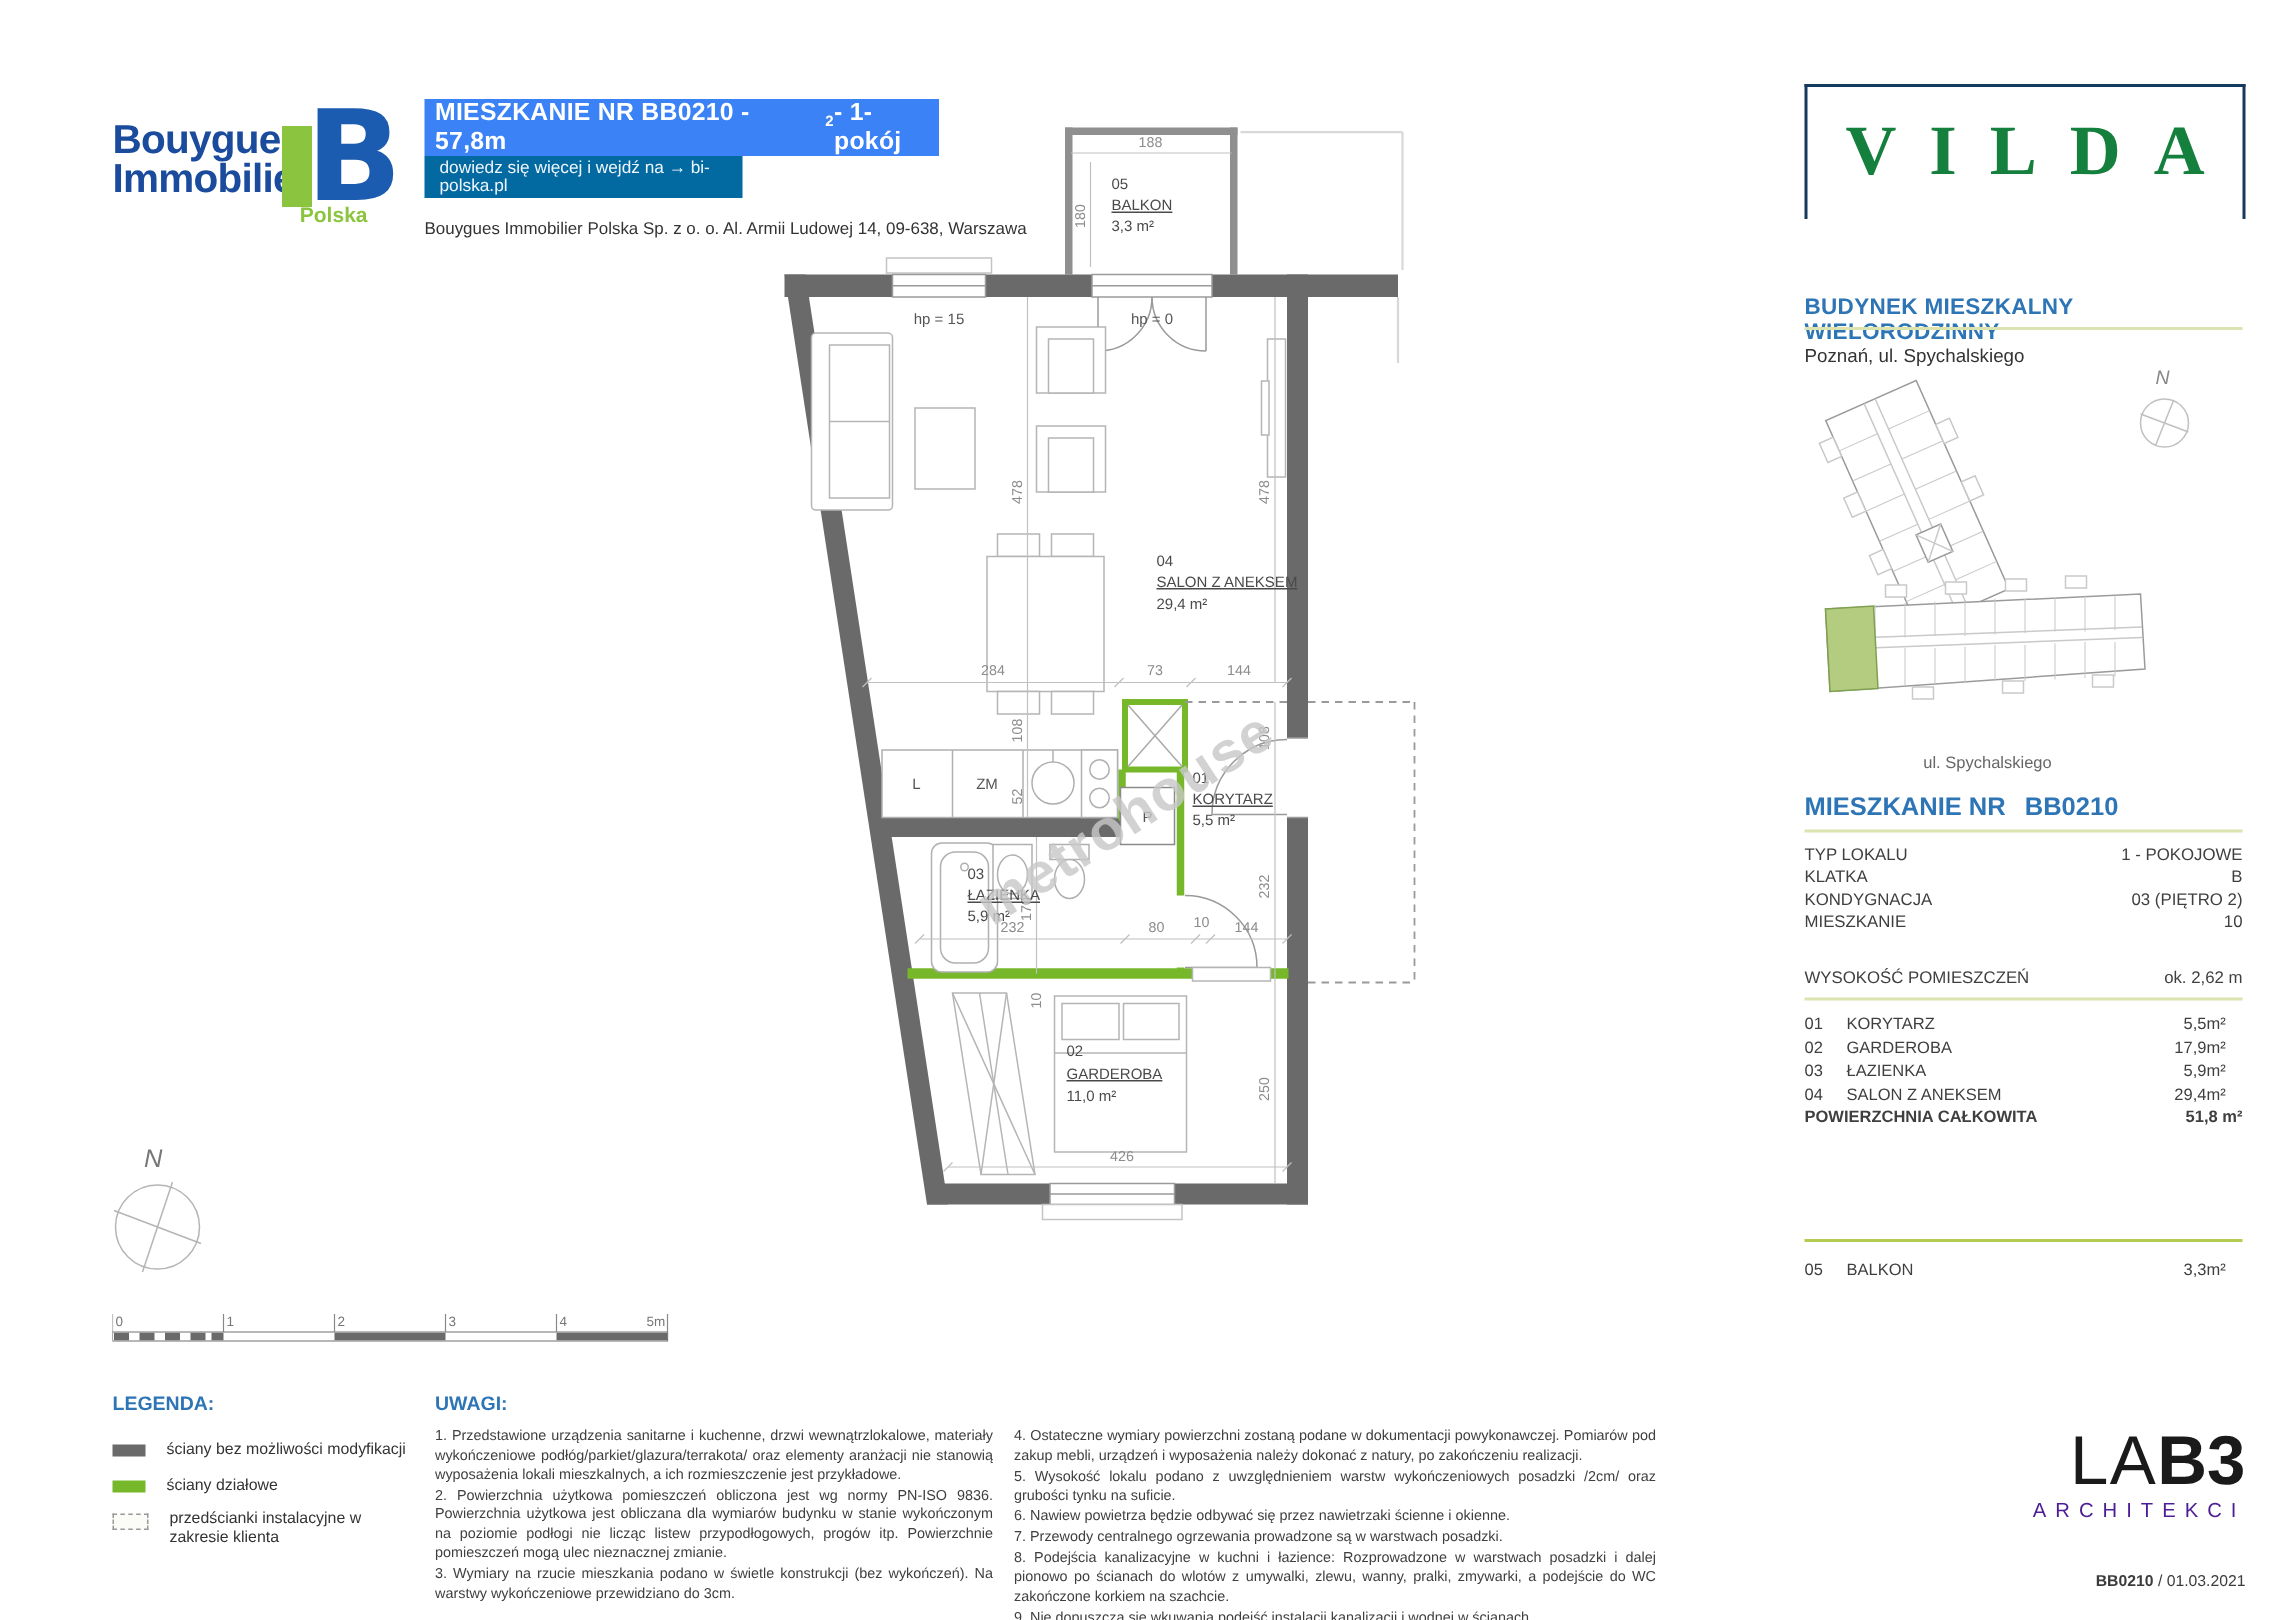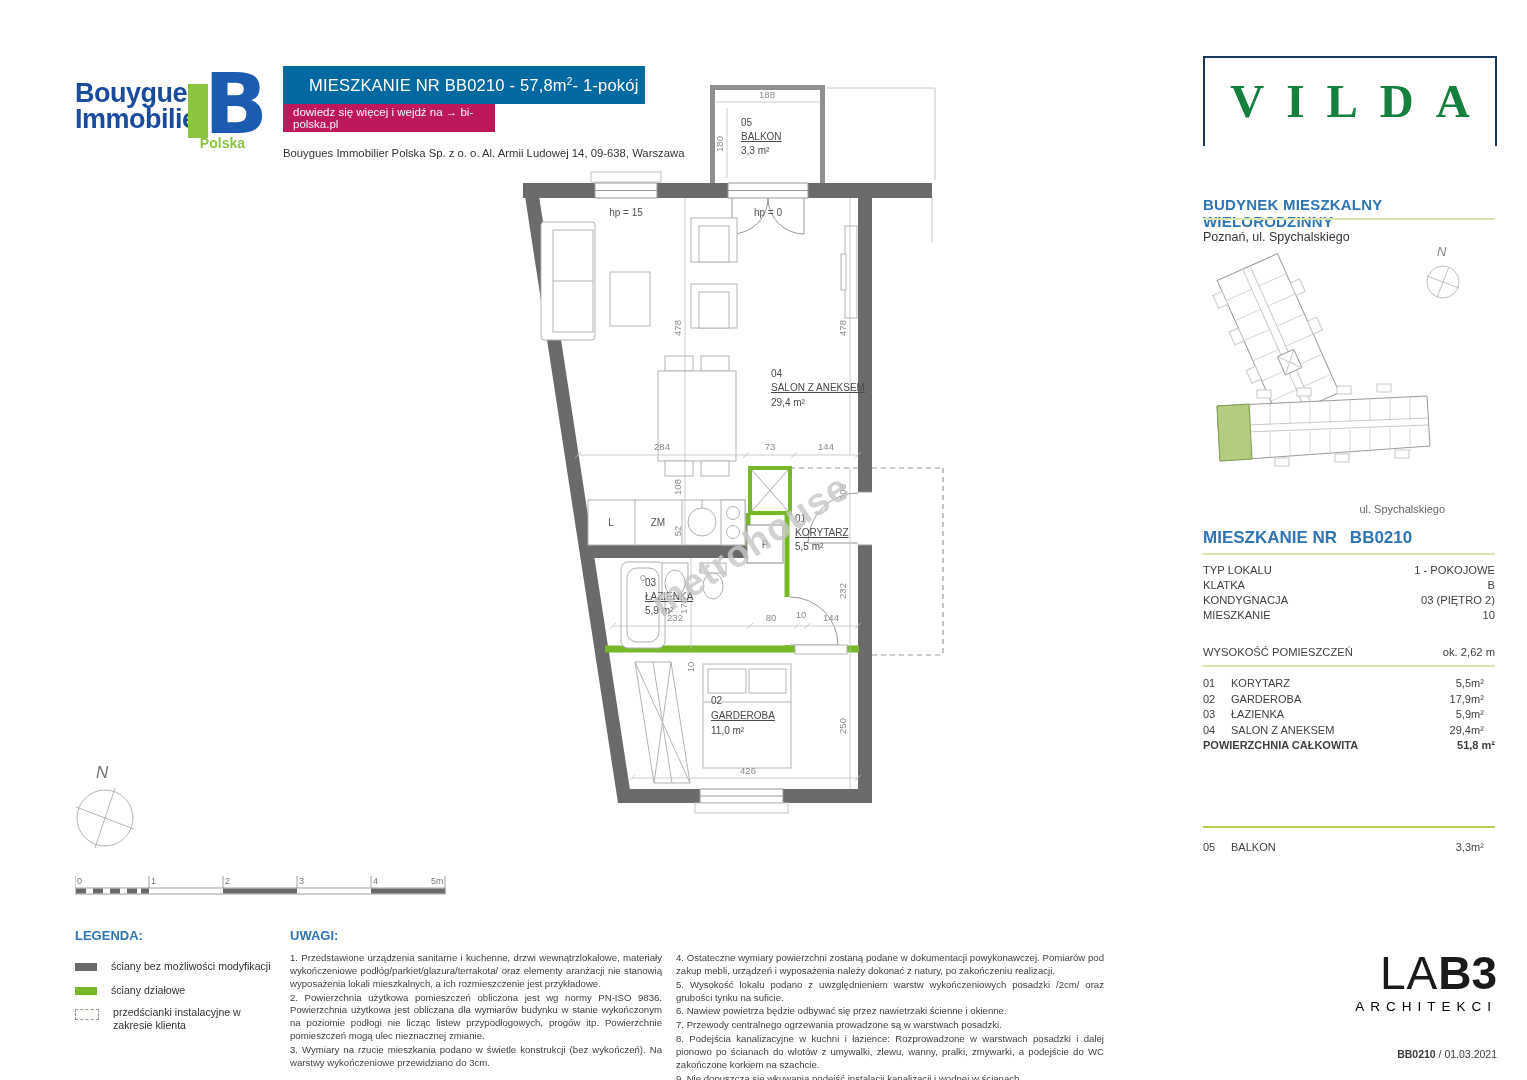--- a/index.html
+++ b/index.html
@@ -4,48 +4,48 @@
 <style>
   html,body{margin:0;padding:0;background:#e8e8e8}
   #canvas{position:relative;width:1527px;height:1080px;background:#ffffff;
     font-family:"Liberation Sans",sans-serif;overflow:hidden;margin:0 auto}
   .abs{position:absolute}
   
   .brand-name{font-weight:bold;color:#1a4b9c;font-size:27px;line-height:0.98;letter-spacing:-0.5px}
   .brand-country{color:#8bc43f;font-size:14px;font-weight:bold;text-align:right;margin-top:2px}
   .brand-green-bar{background:#8bc43f}
   .brand-b{color:#1b5bb0;font-weight:bold;font-size:84px;line-height:1;font-family:"DejaVu Sans",sans-serif}
-  .banner{background:#0369a1;color:#fff;font-weight:normal;font-size:16.5px;
-    display:flex;align-items:center;padding-left:26px;letter-spacing:0.2px}
+  .banner{background:#3b82f6;color:#fff;font-weight:bold;font-size:16.5px;
+    display:flex;align-items:center;padding-left:7px;letter-spacing:0.2px}
   .banner sup{font-size:10px;margin-top:-7px}
-  .subbanner{background:#be185d;color:#eef6fd;font-size:11.5px;display:flex;align-items:center;padding-left:10px}
+  .subbanner{background:#0369a1;color:#eef6fd;font-size:11.5px;display:flex;align-items:center;padding-left:10px}
   .address{color:#333;font-size:11.3px}
   
   .vilda-box{border:2px solid #16395e;border-bottom:none}
   .vilda-title{color:#15803d;font-family:"Liberation Serif",serif;font-weight:bold;
     font-size:47px;letter-spacing:22px;text-align:center;text-indent:22px}
   .mod-lines{height:14px;background:repeating-linear-gradient(#16395e 0 2px,transparent 2px 6px)}
   .moderne{color:#69a7c4;font-size:19px;letter-spacing:9px;text-indent:9px;font-weight:bold;text-align:center}
   .side-h1{color:#2e75b6;font-weight:bold;font-size:15px;letter-spacing:0.2px}
   .side-h2{color:#2e75b6;font-weight:bold;font-size:17px}
   .pale-rule{background:#dde3b0;height:2px}
   .green-rule{background:#b5cc52;height:2px}
   .loc{color:#333;font-size:12.5px}
   .inforow{display:flex;justify-content:space-between;color:#3f3f3f;font-size:11.2px;line-height:15px}
   .roomrow{display:flex;color:#3f3f3f;font-size:11px;line-height:15.5px}
   .roomrow .no{width:28px}
   .roomrow .nm{flex:1}
   .roomrow .val{width:36px;text-align:right}
   .roomrow .un{width:24px;text-align:left}
   .bold{font-weight:bold}
-  .street{color:#666;font-size:11px;text-align:right}
+  .street{color:#666;font-size:11px;text-align:center}
   .lab3{text-align:right;color:#1a1a1a;line-height:1}
   .lab3 .la{font-weight:300;font-size:46px;letter-spacing:1px}
   .lab3 .b3{font-weight:800;font-size:46px}
-  .lab3-sub{font-size:13.5px;letter-spacing:6px;color:#000000;text-align:right;margin-top:4px}
+  .lab3-sub{font-size:13.5px;letter-spacing:6px;color:#4c1d95;text-align:right;margin-top:4px}
   .docref{font-size:10.5px;color:#3c3c3c;text-align:right}
   
   .f-h{color:#2e75b6;font-weight:bold;font-size:13px}
   .leg-label{color:#333;font-size:10.6px;line-height:1.25}
   .note{color:#3f3f3f;font-size:9.6px;line-height:1.34;text-align:justify;margin:0 0 1px 0}
   .sw{width:22px;height:8px}
 </style>
 </head>
 <body>
 

